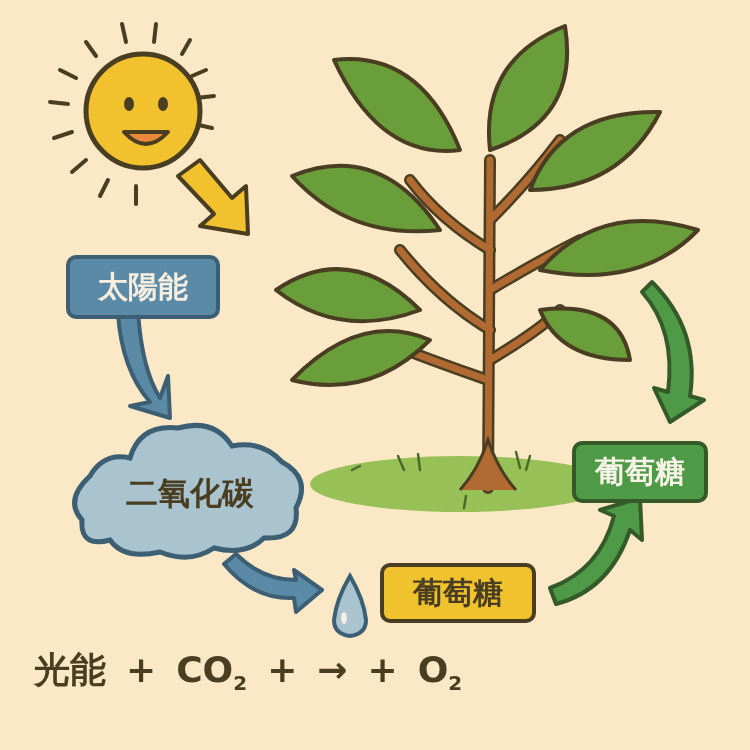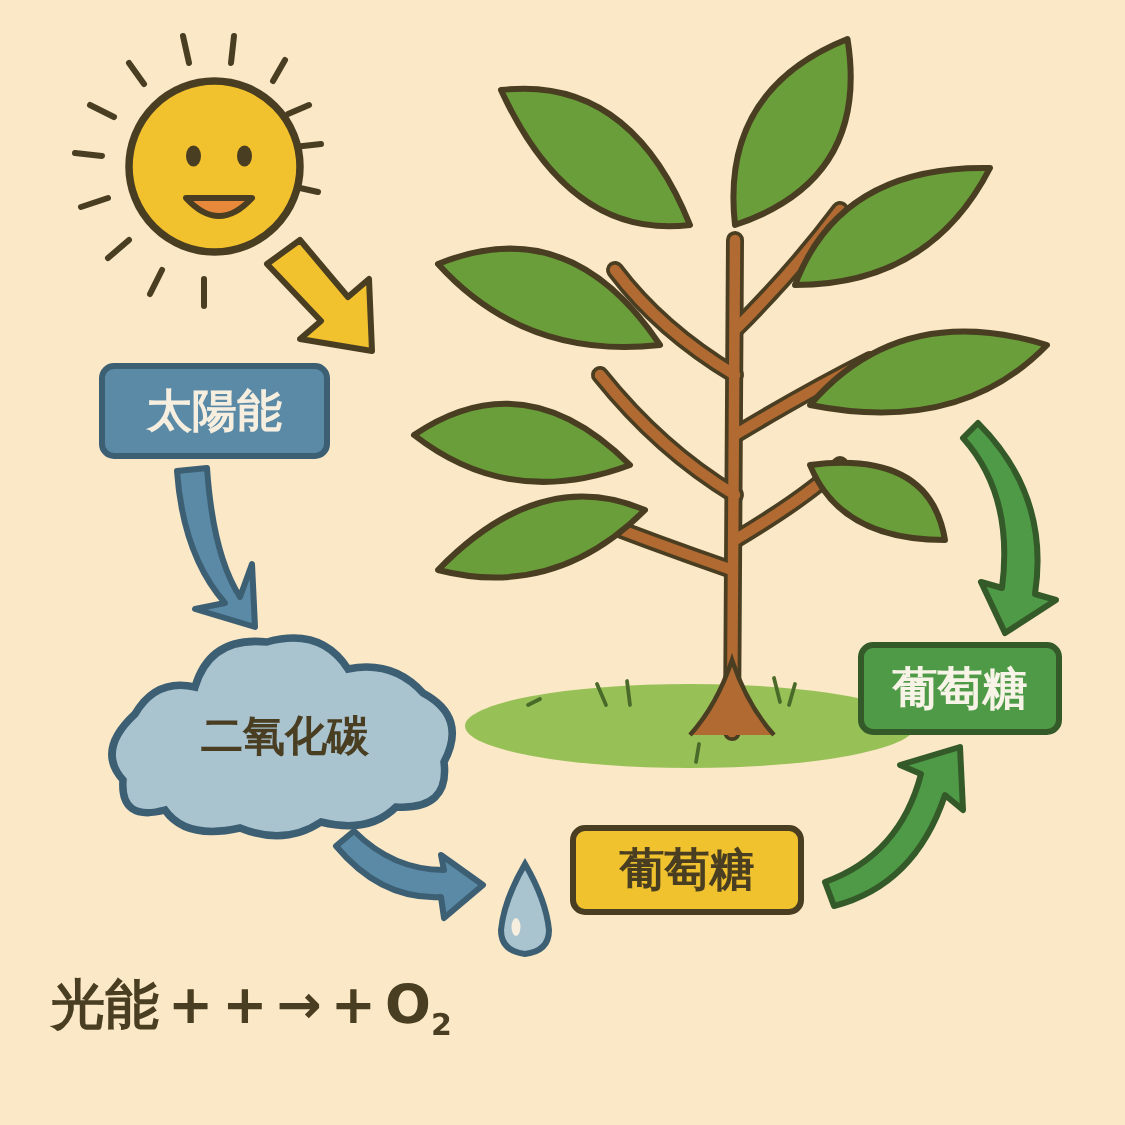--- a/index.html
+++ b/index.html
@@ -1,23 +1,23 @@
 <!DOCTYPE html>
 <html><head>
 <meta charset="utf-8">
 <style>
   html,body{margin:0;padding:0;}
   body{width:750px;height:750px;background:#fbe8c6;position:relative;overflow:hidden;font-family:"DejaVu Sans",sans-serif;}
   svg.scene{position:absolute;left:0;top:0;}
-  .label{position:absolute;display:flex;align-items:center;justify-content:center;border-radius:10px;font-weight:bold;font-family:Liberation Serif, serif;}
+  .label{position:absolute;display:flex;align-items:center;justify-content:center;border-radius:10px;font-weight:bold;font-family:Liberation Serif, serif;margin-top:13px;}
   .lbl-sun{left:66px;top:242px;width:146px;height:56px;background:#5a8aa6;border:4px solid #3d5f74;color:#f6eedf;font-size:30px;}
   .lbl-glucose-y{left:380px;top:550px;width:148px;height:52px;background:#f0c22e;border:4px solid #4a3e22;color:#4a3e22;font-size:30px;}
   .lbl-glucose-g{left:572px;top:428px;width:128px;height:54px;background:#4f9a47;border:4px solid #355a2a;color:#f7f3e6;font-size:30px;}
-  .co2-text{position:absolute;left:80px;top:472px;width:220px;text-align:center;font-size:28px;font-weight:bold;color:#4a3e22;}
-  .equation{position:absolute;left:34px;top:646px;font-size:36px;font-weight:bold;color:#4a3e22;white-space:nowrap;display:flex;align-items:baseline;gap:6px;}
+  .co2-text{position:absolute;left:80px;top:472px;width:220px;text-align:center;font-size:32px;font-weight:bold;color:#4a3e22;}
+  .equation{position:absolute;left:34px;top:646px;font-size:36px;font-weight:bold;color:#4a3e22;white-space:nowrap;display:flex;align-items:baseline;gap:20px;}
   .equation sub{font-size:20px;}
 </style>
 </head>
 <body>
 
 <svg class="scene" width="750" height="750" viewBox="0 0 750 750">
 
   <g stroke="#4a3e22" stroke-width="4" stroke-linecap="round">
     <line x1="122" y1="24" x2="126" y2="42"></line>
     <line x1="156" y1="24" x2="154" y2="42"></line>
@@ -98,17 +98,18 @@
 </svg>
 
 <div class="label lbl-sun">太陽能</div>
 <div class="co2-text">二氧化碳</div>
 <div class="label lbl-glucose-y">葡萄糖</div>
 <div class="label lbl-glucose-g">葡萄糖</div>
 
 <div class="equation">
   <span>光能</span>
   <span>+</span>
+  <span><span>CO</span><sub>2</sub></span>
   <span>+</span>
   <span>→</span>
   <span>+</span>
   <span><span>O</span><sub>2</sub></span>
 </div>
 
 </body></html>

